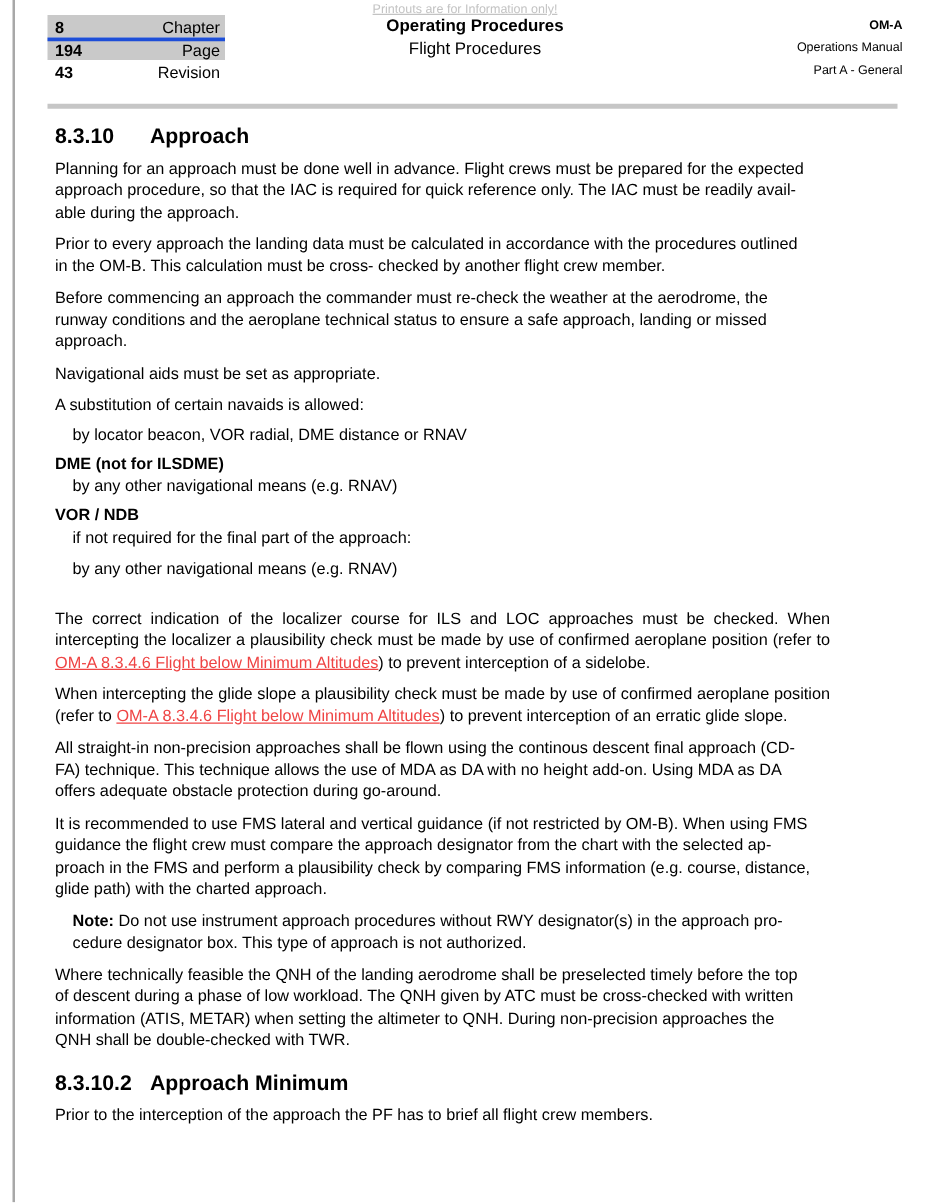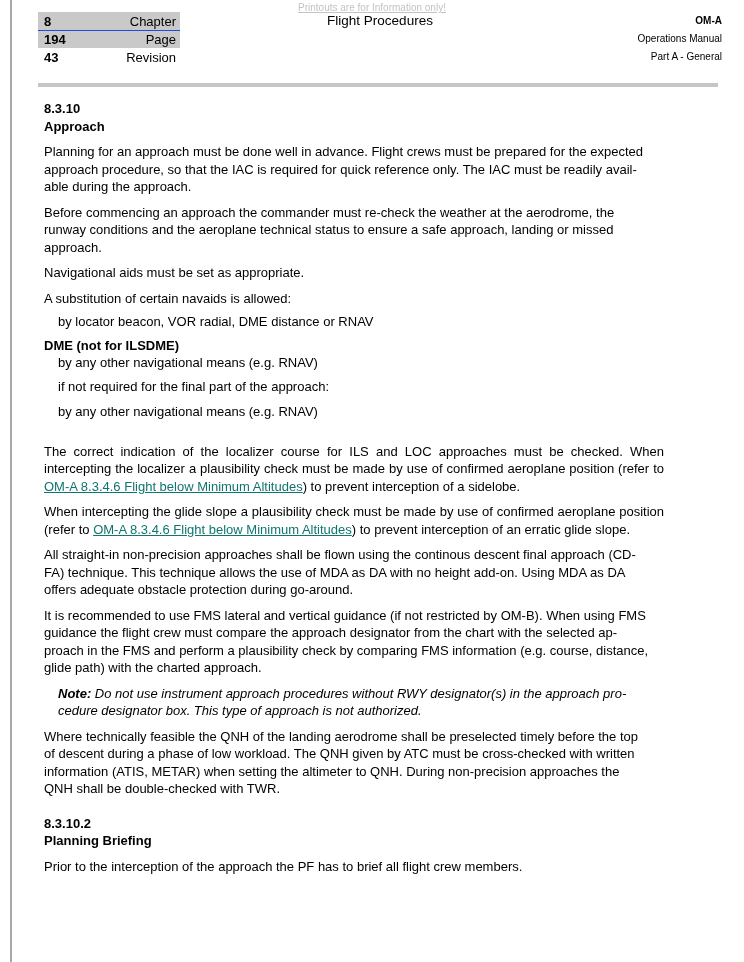--- a/index.html
+++ b/index.html
@@ -26,43 +26,43 @@
   .banner span {
     font-size: 10px;
     font-weight: normal;
     color: #c3c3c3;
     text-decoration: underline;
   }
   .header { position: absolute; top: 12px; left: 38px; width: 684px; height: 56px; }
   .meta-table { position: absolute; left: 0; top: 0; width: 142px; font-size: 13px; }
   .meta-row { display: flex; justify-content: space-between; align-items: center; height: 18px; padding: 0 4px 0 6px; box-sizing: border-box; }
   .meta-row.shaded { background: #c9c9c9; }
-  .meta-row.shaded + .meta-row.shaded { border-top: 1px solid #1d4ed8; }
+  .meta-row.shaded + .meta-row.shaded { border-top: 3px solid #1d4ed8; }
   .meta-value { font-weight: bold; }
   .header-center { position: absolute; left: 0; right: 0; top: 0; text-align: center; line-height: 18px; font-size: 13.5px; }
   .header-title { font-weight: bold; }
   .header-right { position: absolute; right: 0; top: 0; text-align: right; line-height: 18px; font-size: 10px; }
   .doc-code { font-weight: bold; }
   .rule { position: absolute; top: 83px; left: 38px; width: 680px; height: 4px; background: #c6c6c6; }
 
   .content { position: absolute; top: 94px; left: 44px; width: 680px; font-size: 13px; line-height: 17.5px; }
-  .sec-heading { display: flex; font-weight: bold; font-size: 13px; margin-top: 17px; flex-direction: column; }
+  .sec-heading { display: flex; font-weight: bold; font-size: 17px; margin-top: 17px; }
   .sec-heading.first { margin-top: 6px; }
   .sec-num { min-width: 76px; }
   p { margin: 8px 0 0 0; }
   .pre { white-space: pre-line; }
   .first-para { }
   .sub-block { margin-top: 6px; }
   .term { font-weight: bold; }
   .def { padding-left: 14px; }
   .def + .def { margin-top: 8px; }
   .linkpara { width: 620px; text-align: justify; }
   .big-gap { margin-top: 22px; }
-  .doclink { color: #0f766e; text-decoration: underline; cursor: pointer; }
-  .note { padding-left: 14px; width: 606px; font-style: italic; }
+  .doclink { color: #ef4444; text-decoration: underline; cursor: pointer; }
+  .note { padding-left: 14px; width: 606px; }
   .note-label { font-weight: bold; }
   .note-text { white-space: pre-line; }
 </style>
 </head>
 <body>
 
 <div class="page">
   <div class="edge-line"></div>
 
   <div class="banner">
@@ -78,20 +78,21 @@
       <div class="meta-row shaded">
         <span class="meta-value">194</span>
         <span class="meta-label">Page</span>
       </div>
       <div class="meta-row">
         <span class="meta-value">43</span>
         <span class="meta-label">Revision</span>
       </div>
     </div>
     <div class="header-center">
+      <div class="header-title">Operating Procedures</div>
       <div class="header-subtitle">Flight Procedures</div>
     </div>
     <div class="header-right">
       <div class="doc-code">OM-A</div>
       <div>Operations Manual</div>
       <div>Part A - General</div>
     </div>
   </div>
 
   <div class="rule"></div>
@@ -99,34 +100,37 @@
   <div class="content">
     <div class="sec-heading first">
       <span class="sec-num">8.3.10</span>
       <span class="sec-title">Approach</span>
     </div>
 
 
     <p class="pre first-para">Planning for an approach must be done well in advance. Flight crews must be prepared for the expected
 approach procedure, so that the IAC is required for quick reference only. The IAC must be readily avail-
 able during the approach.</p>
+    <p class="pre">Prior to every approach the landing data must be calculated in accordance with the procedures outlined
+in the OM-B. This calculation must be cross- checked by another flight crew member.</p>
     <p class="pre">Before commencing an approach the commander must re-check the weather at the aerodrome, the
 runway conditions and the aeroplane technical status to ensure a safe approach, landing or missed
 approach.</p>
     <p>Navigational aids must be set as appropriate.</p>
     <p>A substitution of certain navaids is allowed:</p>
 
     <div class="sub-block">
       <div class="def">by locator beacon, VOR radial, DME distance or RNAV</div>
     </div>
     <div class="sub-block">
       <div class="term">DME (not for ILSDME)</div>
       <div class="def">by any other navigational means (e.g. RNAV)</div>
     </div>
     <div class="sub-block">
+      <div class="term">VOR / NDB</div>
       <div class="def">if not required for the final part of the approach:</div>
       <div class="def">by any other navigational means (e.g. RNAV)</div>
     </div>
 
     <p class="linkpara big-gap"><span>The correct indication of the localizer course for ILS and LOC approaches must be checked. When intercepting the localizer a plausibility check must be made by use of confirmed aeroplane position (refer to </span><a class="doclink">OM-A 8.3.4.6 Flight below Minimum Altitudes</a><span>) to prevent interception of a sidelobe.</span></p>
 
     <p class="linkpara"><span>When intercepting the glide slope a plausibility check must be made by use of confirmed aeroplane position (refer to </span><a class="doclink">OM-A 8.3.4.6 Flight below Minimum Altitudes</a><span>) to prevent interception of an erratic glide slope.</span></p>
 
     <p class="pre">All straight-in non-precision approaches shall be flown using the continous descent final approach (CD-
 FA) technique. This technique allows the use of MDA as DA with no height add-on. Using MDA as DA
@@ -139,19 +143,19 @@
     <p class="note"><span class="note-label">Note:</span> <span class="note-text">Do not use instrument approach procedures without RWY designator(s) in the approach pro-
 cedure designator box. This type of approach is not authorized.</span></p>
 
     <p class="pre">Where technically feasible the QNH of the landing aerodrome shall be preselected timely before the top
 of descent during a phase of low workload. The QNH given by ATC must be cross-checked with written
 information (ATIS, METAR) when setting the altimeter to QNH. During non-precision approaches the
 QNH shall be double-checked with TWR.</p>
 
     <div class="sec-heading">
       <span class="sec-num">8.3.10.2</span>
-      <span class="sec-title">Planning Briefing</span>
+      <span class="sec-title">Approach Minimum</span>
     </div>
 
     <p class="first-para">Prior to the interception of the approach the PF has to brief all flight crew members.</p>
 
   </div>
 </div>
 
 </body></html>

